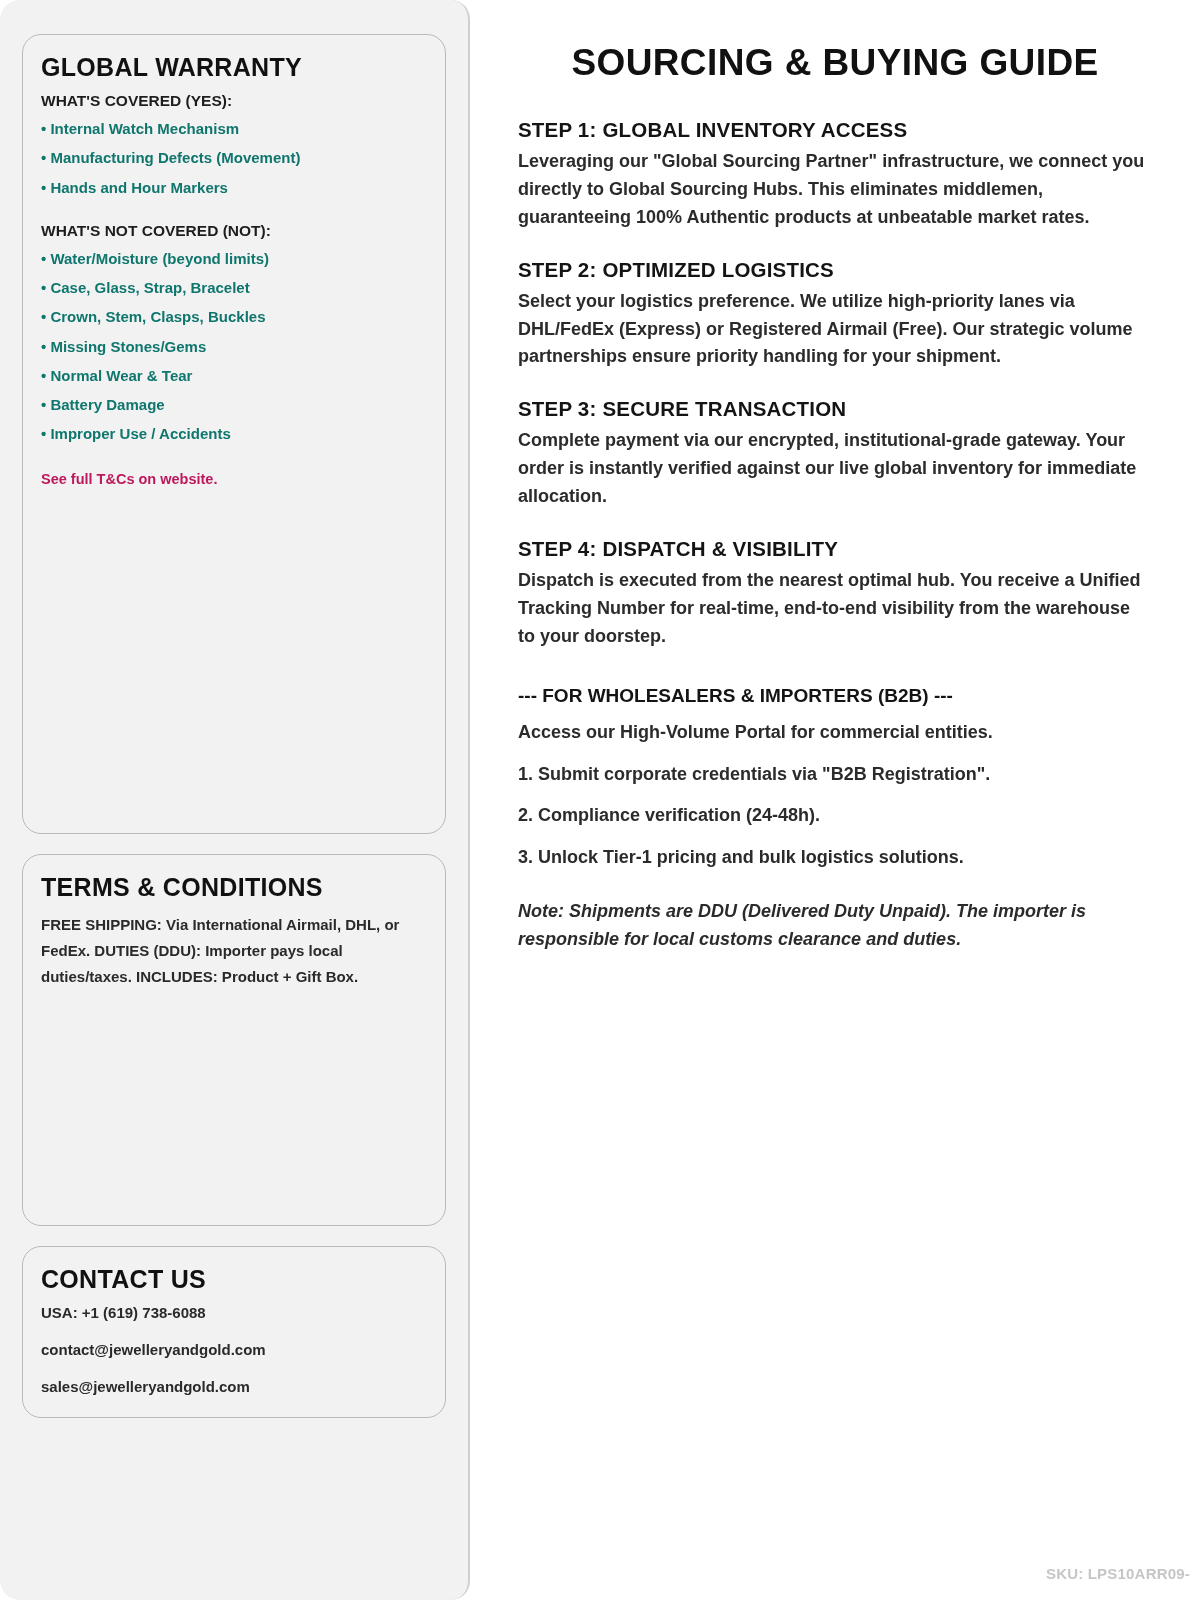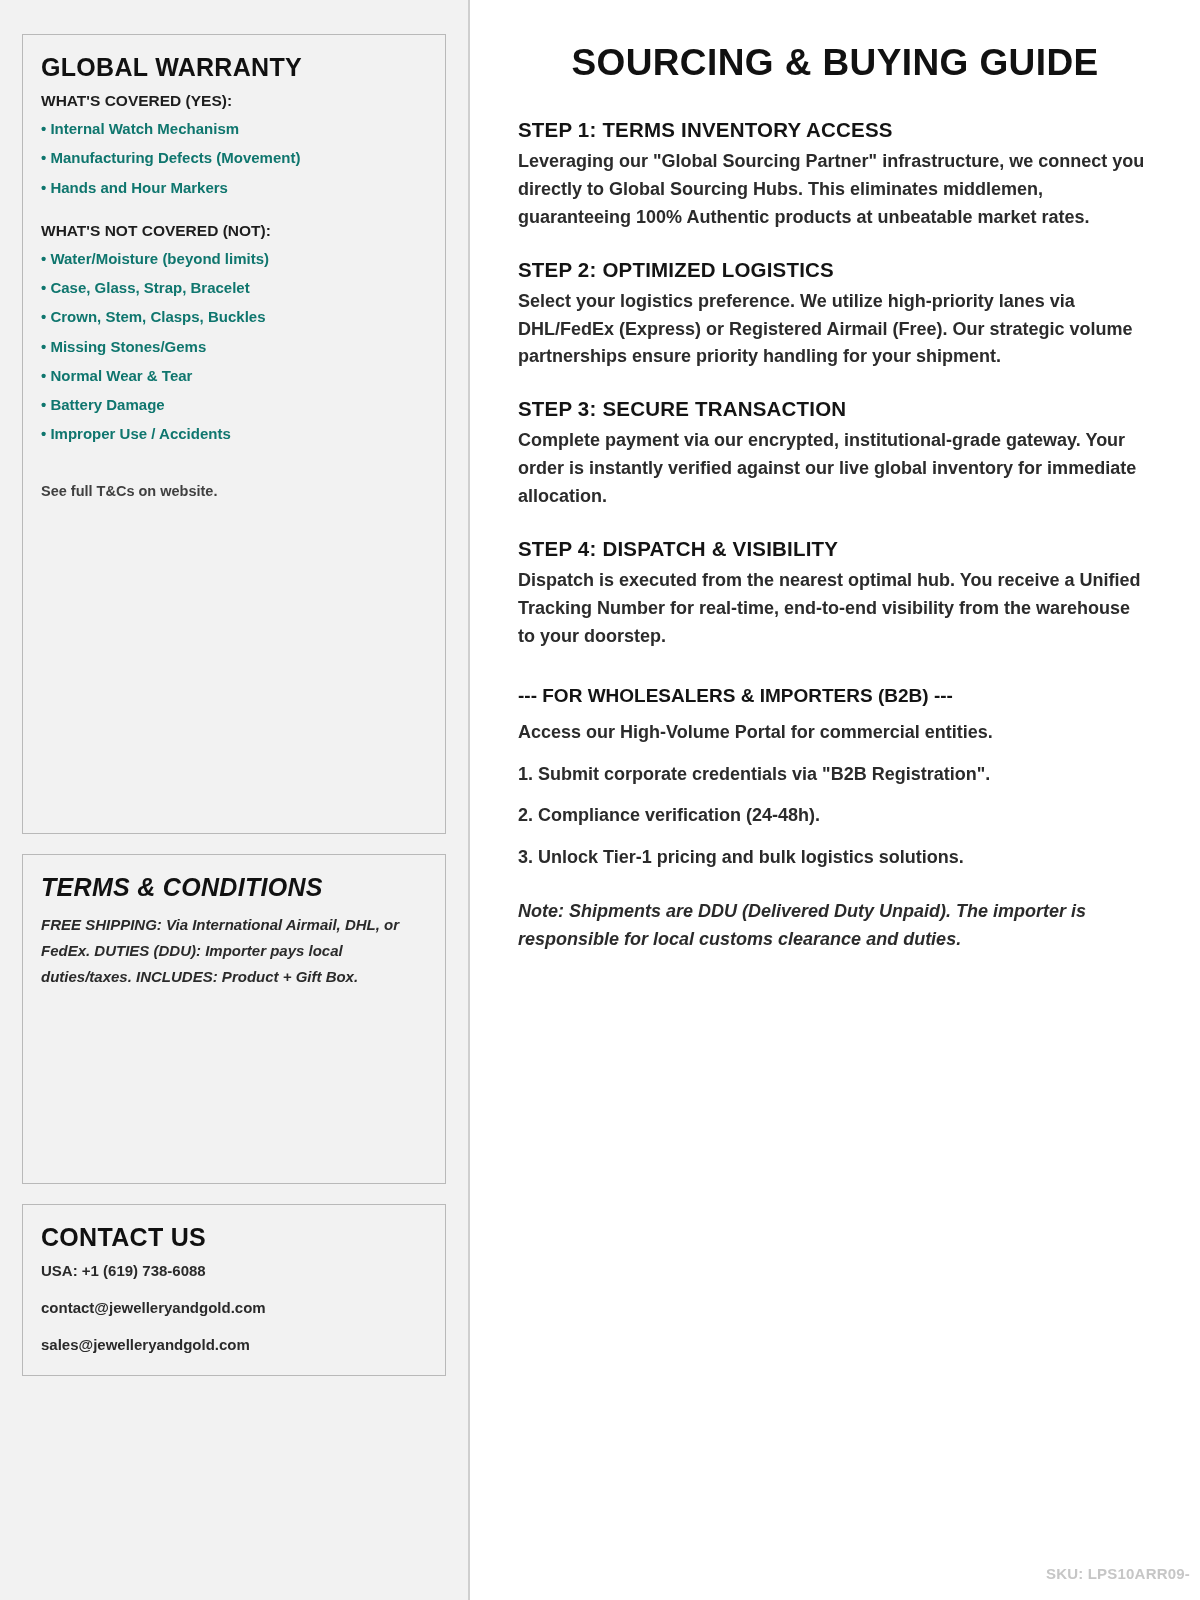--- a/index.html
+++ b/index.html
@@ -1,15 +1,15 @@
 <!DOCTYPE html>
 <html><head>
 <meta charset="utf-8">
 <style>
-  * { box-sizing: border-box; }
+  * { box-sizing: border-box; border-radius: 19px; }
   html, body { margin: 0; padding: 0; }
   body {
     width: 1200px;
     height: 1600px;
     background: #ffffff;
     font-family: "Liberation Sans", sans-serif;
     color: #1a1a1a;
     position: relative;
     overflow: hidden;
   }
@@ -27,21 +27,21 @@
     padding: 34px 22px 0 22px;
     position: relative;
   }
   .panel {
     border: 1px solid #b9b9b9;
     background: #f2f2f2;
     padding: 18px 18px 18px 18px;
     margin-bottom: 20px;
   }
   .panel-warranty { height: 800px; }
-  .panel-terms { height: 330px; font-style: italic; }
+  .panel-terms { height: 372px; }
   .panel-contact { height: 172px; }
 
   .panel h2 {
     font-size: 25px;
     font-weight: bold;
     letter-spacing: 0.3px;
     margin: 0 0 10px 0;
     color: #111;
   }
   .sub-head {
@@ -59,22 +59,22 @@
   ul.bullets li {
     font-size: 15px;
     font-weight: bold;
     color: #0f766e;
     margin: 0 0 12px 0;
     line-height: 1.15;
   }
   .note-small {
     font-size: 14.5px;
     font-weight: bold;
-    color: #404040;
-    margin-top: 40px;
+    color: #be185d;
+    margin-top: 28px;
   }
   .terms-body {
     font-size: 15px;
     font-weight: bold;
     line-height: 1.72;
     color: #2a2a2a;
     margin: 0;
   }
   .contact-line {
     font-size: 15px;
@@ -183,21 +183,21 @@
       <p class="contact-line">contact@jewelleryandgold.com</p>
       <p class="contact-line">sales@jewelleryandgold.com</p>
     </section>
 
   </div>
 
   <div class="right-col">
     <h1 class="guide-title">SOURCING &amp; BUYING GUIDE</h1>
 
     <div class="step">
-      <h3>STEP 1: TERMS INVENTORY ACCESS</h3>
+      <h3>STEP 1: GLOBAL INVENTORY ACCESS</h3>
       <p>Leveraging our "Global Sourcing Partner" infrastructure, we connect you directly to Global Sourcing Hubs. This eliminates middlemen, guaranteeing 100% Authentic products at unbeatable market rates.</p>
     </div>
 
     <div class="step">
       <h3>STEP 2: OPTIMIZED LOGISTICS</h3>
       <p>Select your logistics preference. We utilize high-priority lanes via DHL/FedEx (Express) or Registered Airmail (Free). Our strategic volume partnerships ensure priority handling for your shipment.</p>
     </div>
 
     <div class="step">
       <h3>STEP 3: SECURE TRANSACTION</h3>

